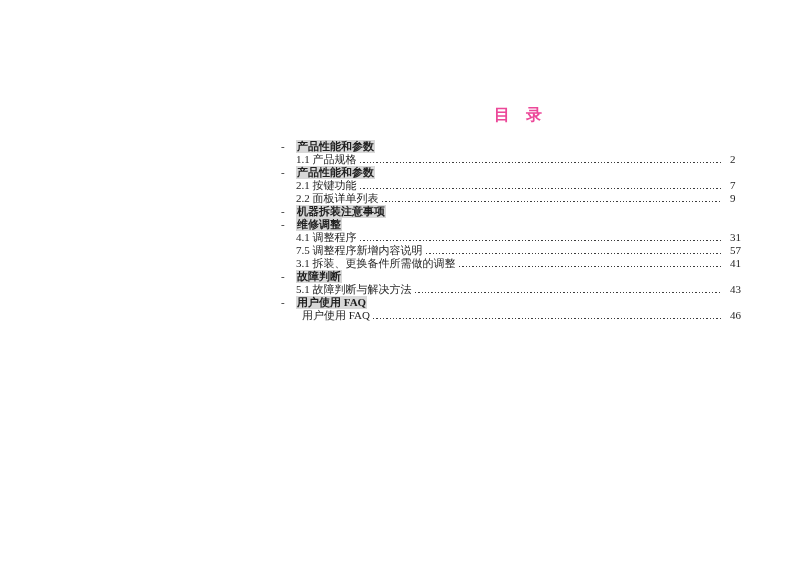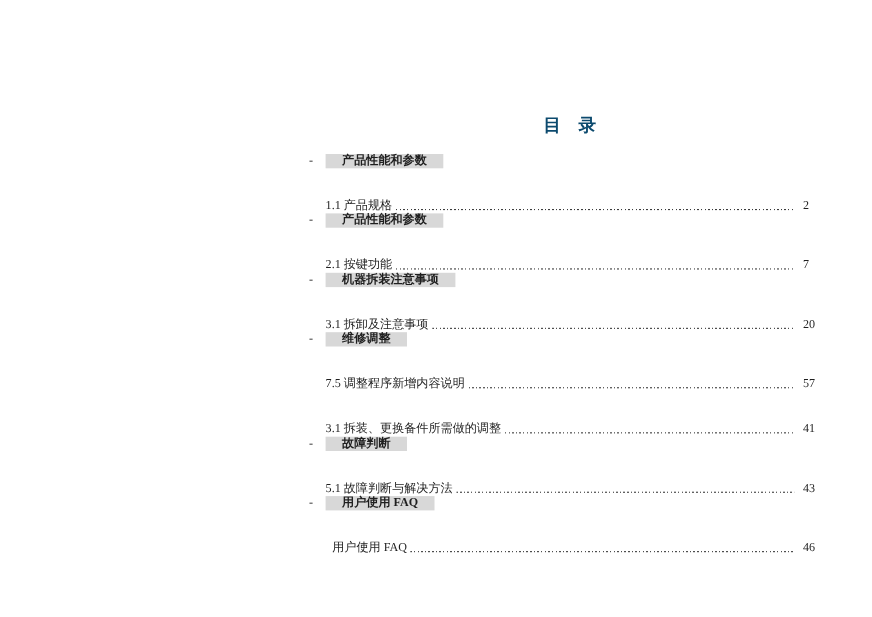--- a/index.html
+++ b/index.html
@@ -21,44 +21,43 @@
     left: 281px;
     top: 103px;
     width: 464px;
   }
   .toc-title {
     text-align: center;
     font-weight: bold;
     font-size: 16px;
     line-height: 23px;
     margin: 0 0 14px 10px;
-    color: #0c4a6e;
+    color: #ec4899;
     white-space: nowrap;
   }
   .row {
     display: flex;
     align-items: flex-end;
     height: 13px;
     font-size: 11px;
     line-height: 13px;
     white-space: nowrap;
   }
   .section-row .dash {
     display: inline-block;
     width: 15px;
     flex: 0 0 15px;
   }
   .sec-label {
     background: #d8d8d8;
     font-weight: bold;
-    padding: 0 15px;
+    padding: 0 1px;
   }
   .entry-row {
     padding-left: 15px;
-    margin-top: 28px;
   }
   .entry-row.indent2 {
     padding-left: 21px;
   }
   .leader {
     flex: 1 1 auto;
     min-width: 8px;
     height: 1.5px;
     align-self: flex-end;
     margin: 0 3px 3px 3px;
@@ -91,34 +90,39 @@
 
     <div class="row section-row">
       <span class="dash">-</span>
       <span class="sec-label">产品性能和参数</span>
     </div>
     <div class="row entry-row">
       <span class="entry-text">2.1 按键功能</span>
       <span class="leader"></span>
       <span class="pagenum">7</span>
     </div>
+    <div class="row entry-row">
+      <span class="entry-text">2.2 面板详单列表</span>
+      <span class="leader"></span>
+      <span class="pagenum">9</span>
+    </div>
 
     <div class="row section-row">
       <span class="dash">-</span>
       <span class="sec-label">机器拆装注意事项</span>
     </div>
-    <div class="row entry-row">
-      <span class="entry-text">3.1 拆卸及注意事项</span>
-      <span class="leader"></span>
-      <span class="pagenum">20</span>
-    </div>
 
     <div class="row section-row">
       <span class="dash">-</span>
       <span class="sec-label">维修调整</span>
+    </div>
+    <div class="row entry-row">
+      <span class="entry-text">4.1 调整程序</span>
+      <span class="leader"></span>
+      <span class="pagenum">31</span>
     </div>
     <div class="row entry-row">
       <span class="entry-text">7.5 调整程序新增内容说明</span>
       <span class="leader"></span>
       <span class="pagenum">57</span>
     </div>
     <div class="row entry-row">
       <span class="entry-text">3.1 拆装、更换备件所需做的调整</span>
       <span class="leader"></span>
       <span class="pagenum">41</span>

